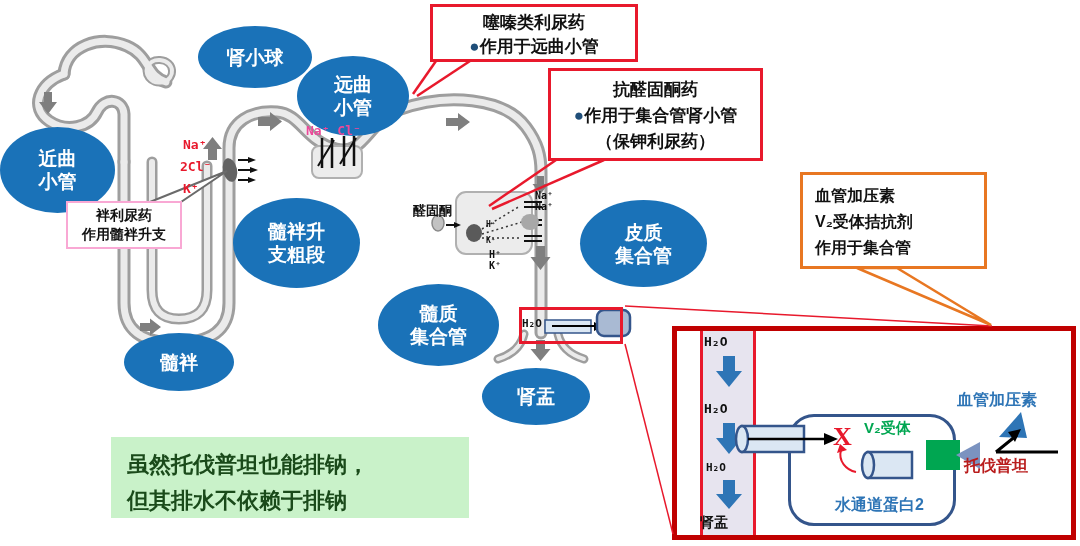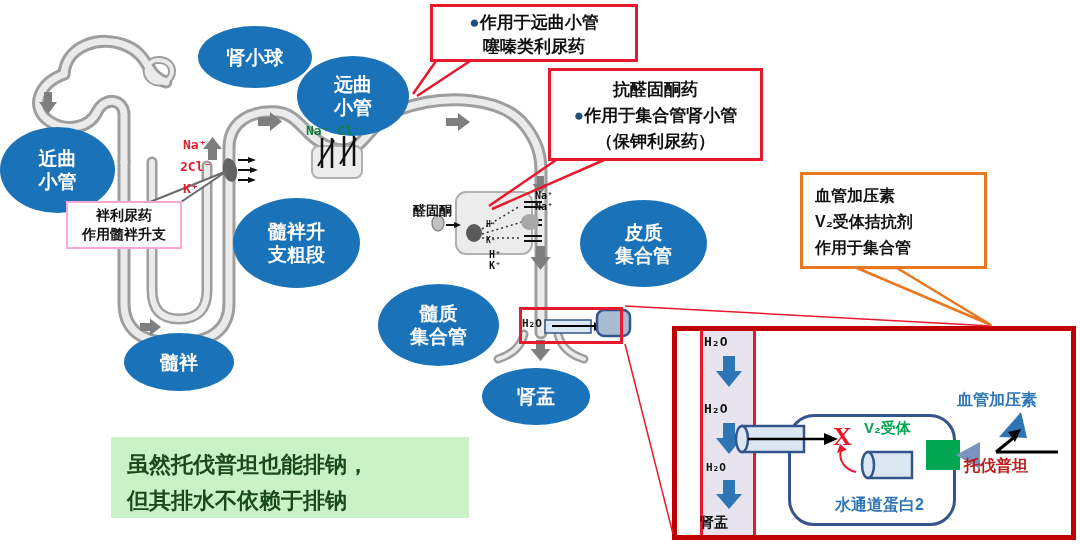--- a/index.html
+++ b/index.html
@@ -177,22 +177,22 @@
   </div>
   <div class="abs oval" style="left:378px;top:284px;width:121px;height:82px;">
     <span>髓质</span>
     <span>集合管</span>
   </div>
   <div class="abs oval" style="left:482px;top:368px;width:108px;height:57px;">
     <span>肾盂</span>
   </div>
 
   <div class="abs redbox" style="left:430px;top:4px;width:208px;height:58px;padding-top:4px;">
+    <div>噻嗪类利尿药</div>
     <div><span class="bullet">●</span><span>作用于远曲小管</span></div>
-    <div>噻嗪类利尿药</div>
   </div>
 
   <div class="abs redbox" style="left:548px;top:68px;width:215px;height:93px;padding-top:6px;line-height:26px;">
     <div>抗醛固酮药</div>
     <div><span class="bullet">●</span><span>作用于集合管肾小管</span></div>
     <div>（保钾利尿药）</div>
   </div>
 
   <div class="abs orangebox" style="left:800px;top:172px;width:187px;height:97px;">
     <div>血管加压素</div>
@@ -201,21 +201,21 @@
   </div>
 
   <div class="abs whitebox" style="left:66px;top:201px;width:116px;height:48px;">
     <div>袢利尿药</div>
     <div>作用髓袢升支</div>
   </div>
 
   <span class="abs ion" style="left:183px;top:137px;font-size:13px;color:#e8192c;">Na⁺</span>
   <span class="abs ion" style="left:180px;top:159px;font-size:13px;color:#e8192c;">2Cl⁻</span>
   <span class="abs ion" style="left:183px;top:181px;font-size:13px;color:#e8192c;">K⁺</span>
-  <span class="abs ion" style="left:306px;top:123px;font-size:13px;color:#15803d;text-align:right;">Na⁺ Cl⁻</span>
+  <span class="abs ion" style="left:306px;top:123px;font-size:13px;color:#ec4899;text-align:right;">Na⁺ Cl⁻</span>
   <span class="abs lbl" style="left:397px;top:202px;font-size:13px;font-weight:600;color:#111;padding-left:16px;">醛固酮</span>
   <span class="abs ion" style="left:535px;top:190px;font-size:10px;color:#111;">Na⁺</span>
   <span class="abs ion" style="left:535px;top:201px;font-size:10px;color:#111;">Na⁺</span>
   <span class="abs ion" style="left:486px;top:220px;font-size:8px;color:#111;">H⁺</span>
   <span class="abs ion" style="left:486px;top:236px;font-size:8px;color:#111;">K⁺</span>
   <span class="abs ion" style="left:489px;top:249px;font-size:10px;color:#111;">H⁺</span>
   <span class="abs ion" style="left:489px;top:260px;font-size:10px;color:#111;">K⁺</span>
   <span class="abs ion" style="left:522px;top:317px;font-size:11px;color:#111;">H₂O</span>
 
   <span class="abs ion" style="left:704px;top:334px;font-size:13px;color:#111;">H₂O</span>

